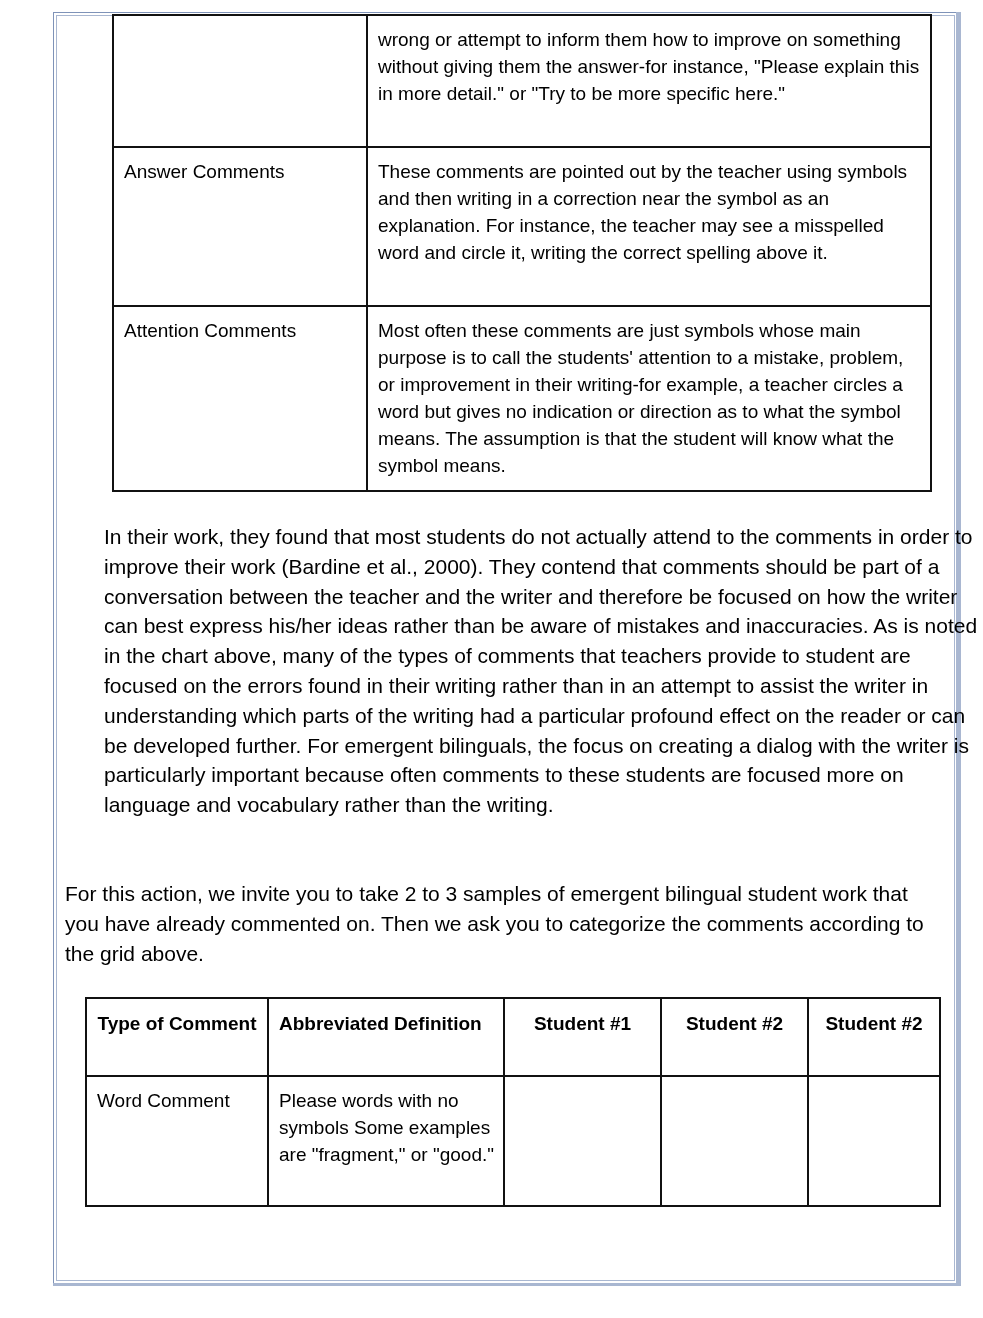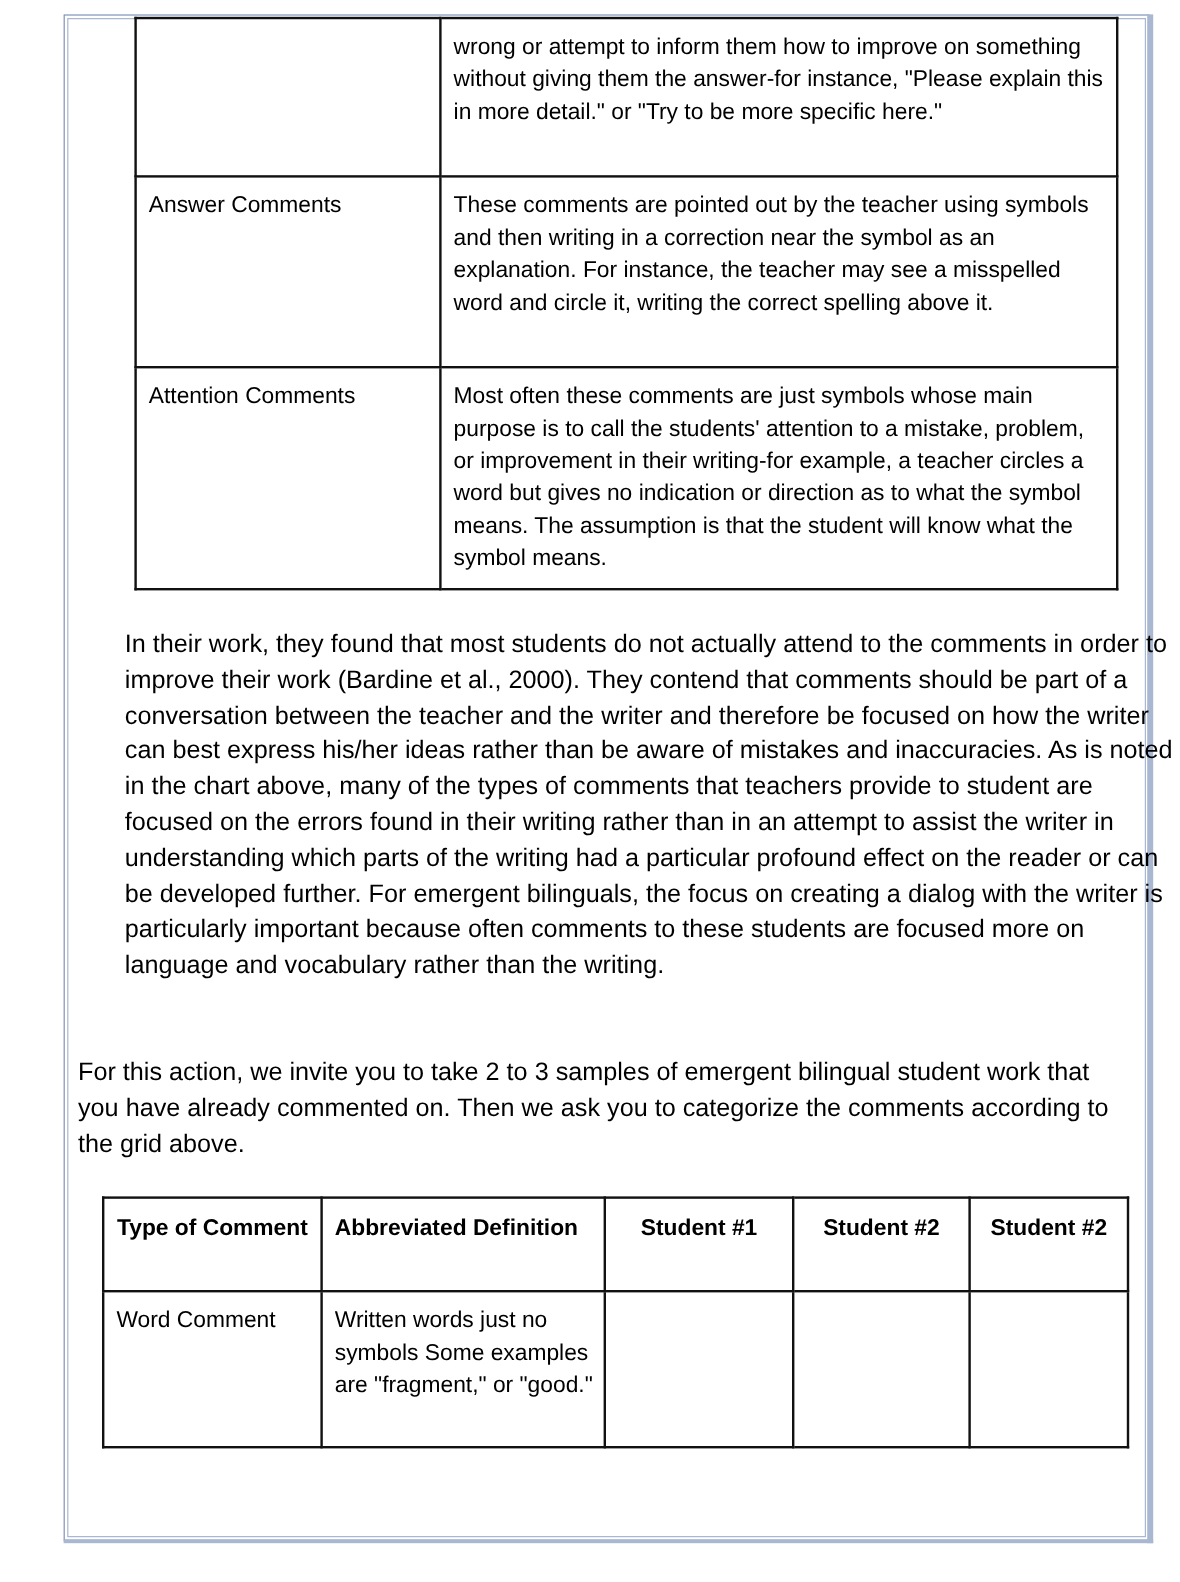--- a/index.html
+++ b/index.html
@@ -53,19 +53,19 @@
   <tbody>
       <tr>
     <th class="h-center" style="width:160px;">Type of Comment</th>
     <th style="width:214px;">Abbreviated Definition</th>
     <th class="h-center" style="width:135px;">Student #1</th>
     <th class="h-center" style="width:125px;">Student #2</th>
     <th class="h-center">Student #2</th>
   </tr>
   <tr style="height:130px;">
     <td>Word Comment</td>
-    <td>Written words just no symbols Some examples are "fragment," or "good."</td>
+    <td>Please words with no symbols Some examples are "fragment," or "good."</td>
     <td></td>
     <td></td>
     <td></td>
   </tr>
 </tbody>
   </table>
 
 </body></html>

